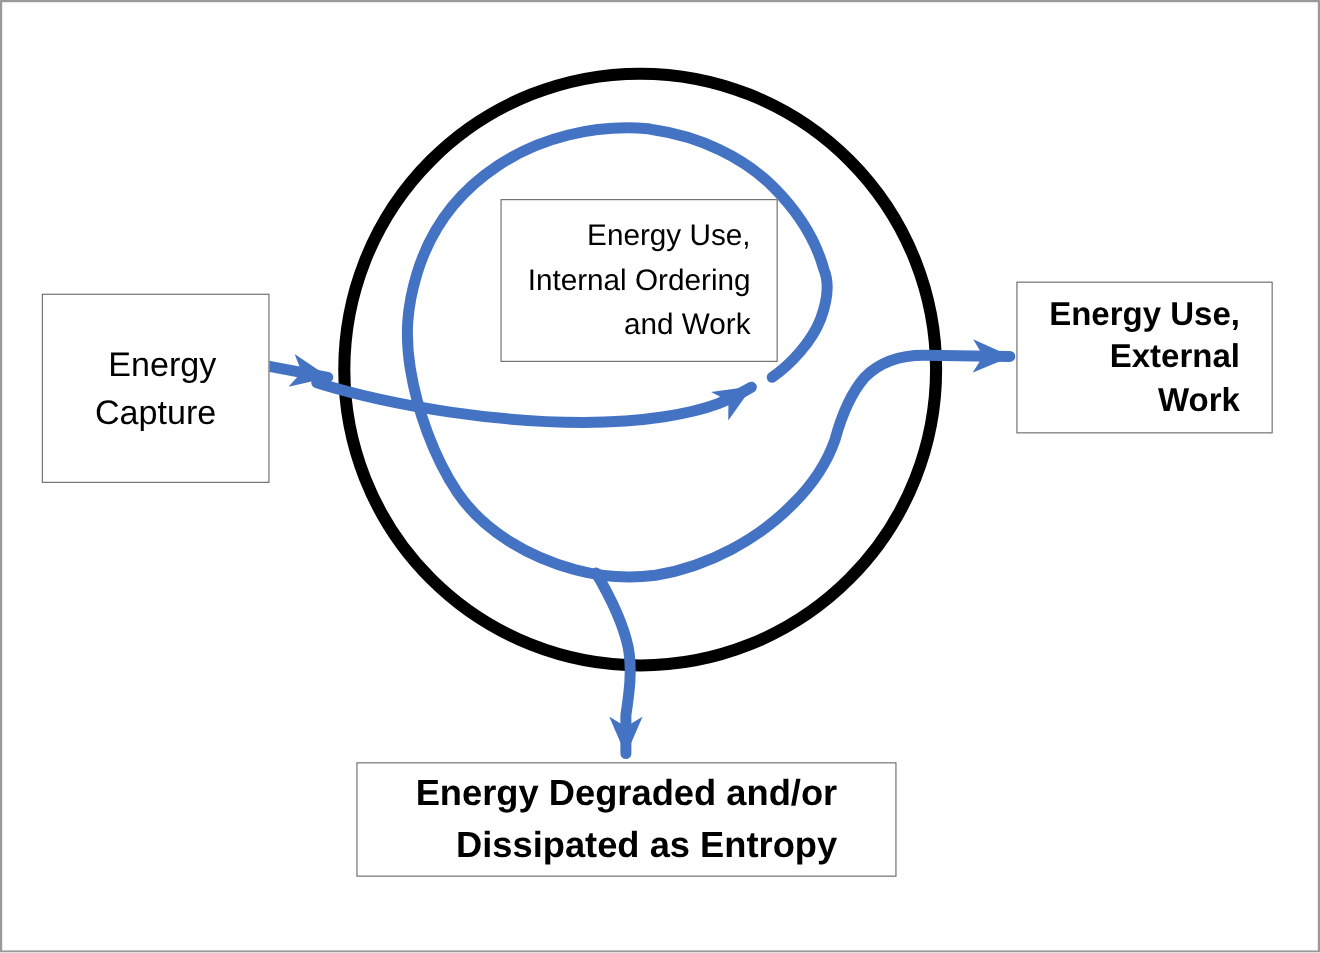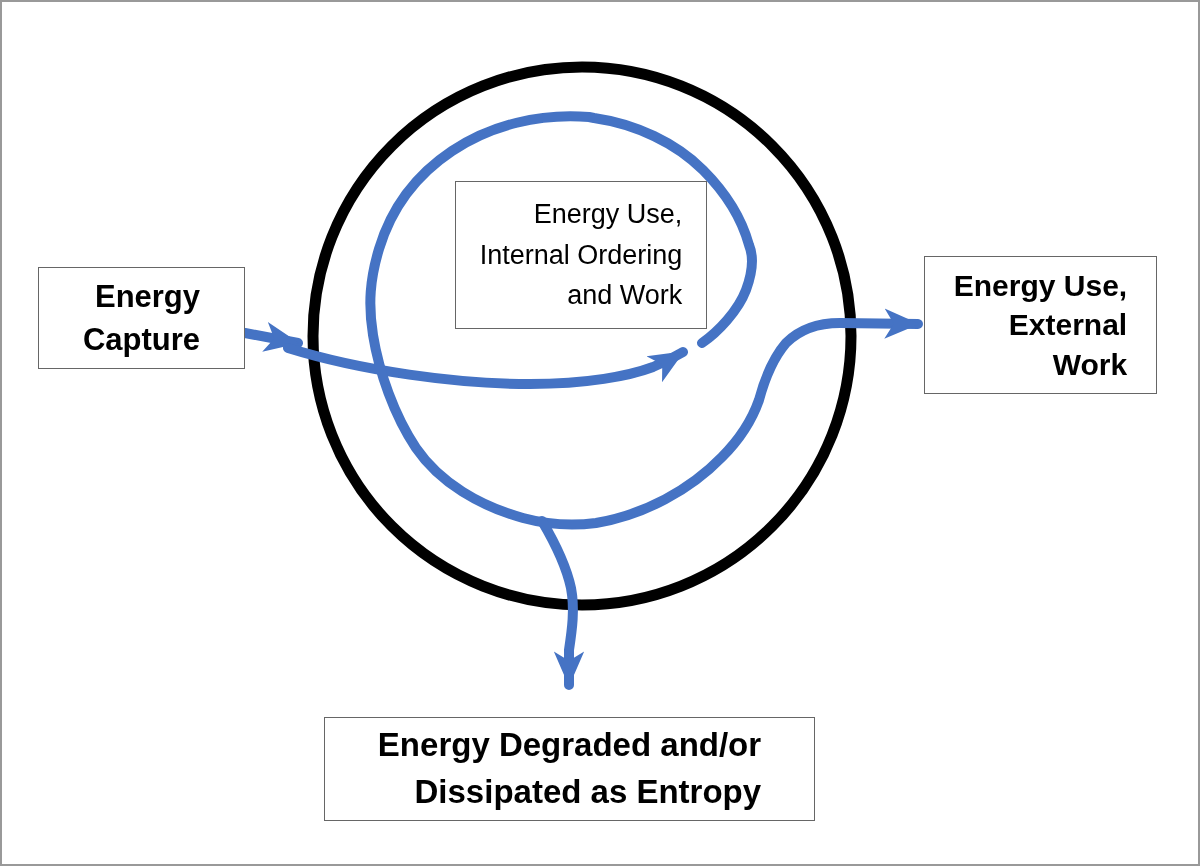--- a/index.html
+++ b/index.html
@@ -44,28 +44,28 @@
     box-sizing: border-box;
     background: #ffffff;
     border: 1px solid var(--box-border, #666666);
     display: flex;
     align-items: center;
     justify-content: center;
     text-align: right;
     white-space: pre-line;
     color: #000000;
   }
-  #box-capture  { left: 36px;  top: 265px; width: 207px; height: 102px;
-                  font-weight: bold; font-size: 31px; line-height: 1.4; }
+  #box-capture  { left: 36px;  top: 265px; width: 207px; height: 172px;
+                  font-weight: normal; font-size: 31px; line-height: 1.4; }
   #box-internal { left: 453px; top: 179px; width: 252px; height: 148px;
                   font-weight: normal; font-size: 27px; line-height: 1.5; }
   #box-external { left: 922px; top: 254px; width: 233px; height: 138px;
                   font-weight: bold; font-size: 30px; line-height: 1.32; }
   #box-entropy  { left: 322px; top: 691px; width: 491px; height: 104px;
-                  font-weight: bold; font-size: 33px; line-height: 1.42; margin-top: 24px; }
+                  font-weight: bold; font-size: 33px; line-height: 1.42; }
 </style>
 </head>
 <body>
 
 <div id="page">
 
   <svg id="diagram-svg" viewBox="0 0 1200 866">
     <defs>
       <marker id="arrow" viewBox="0 0 12 12" refX="11.5" refY="6" markerWidth="3.5" markerHeight="3.5" orient="auto-start-reverse">
         <path d="M 0 0.8 L 12 6 L 0 11.2 L 3.2 6 Z" class="arrowhead-glyph"></path>

